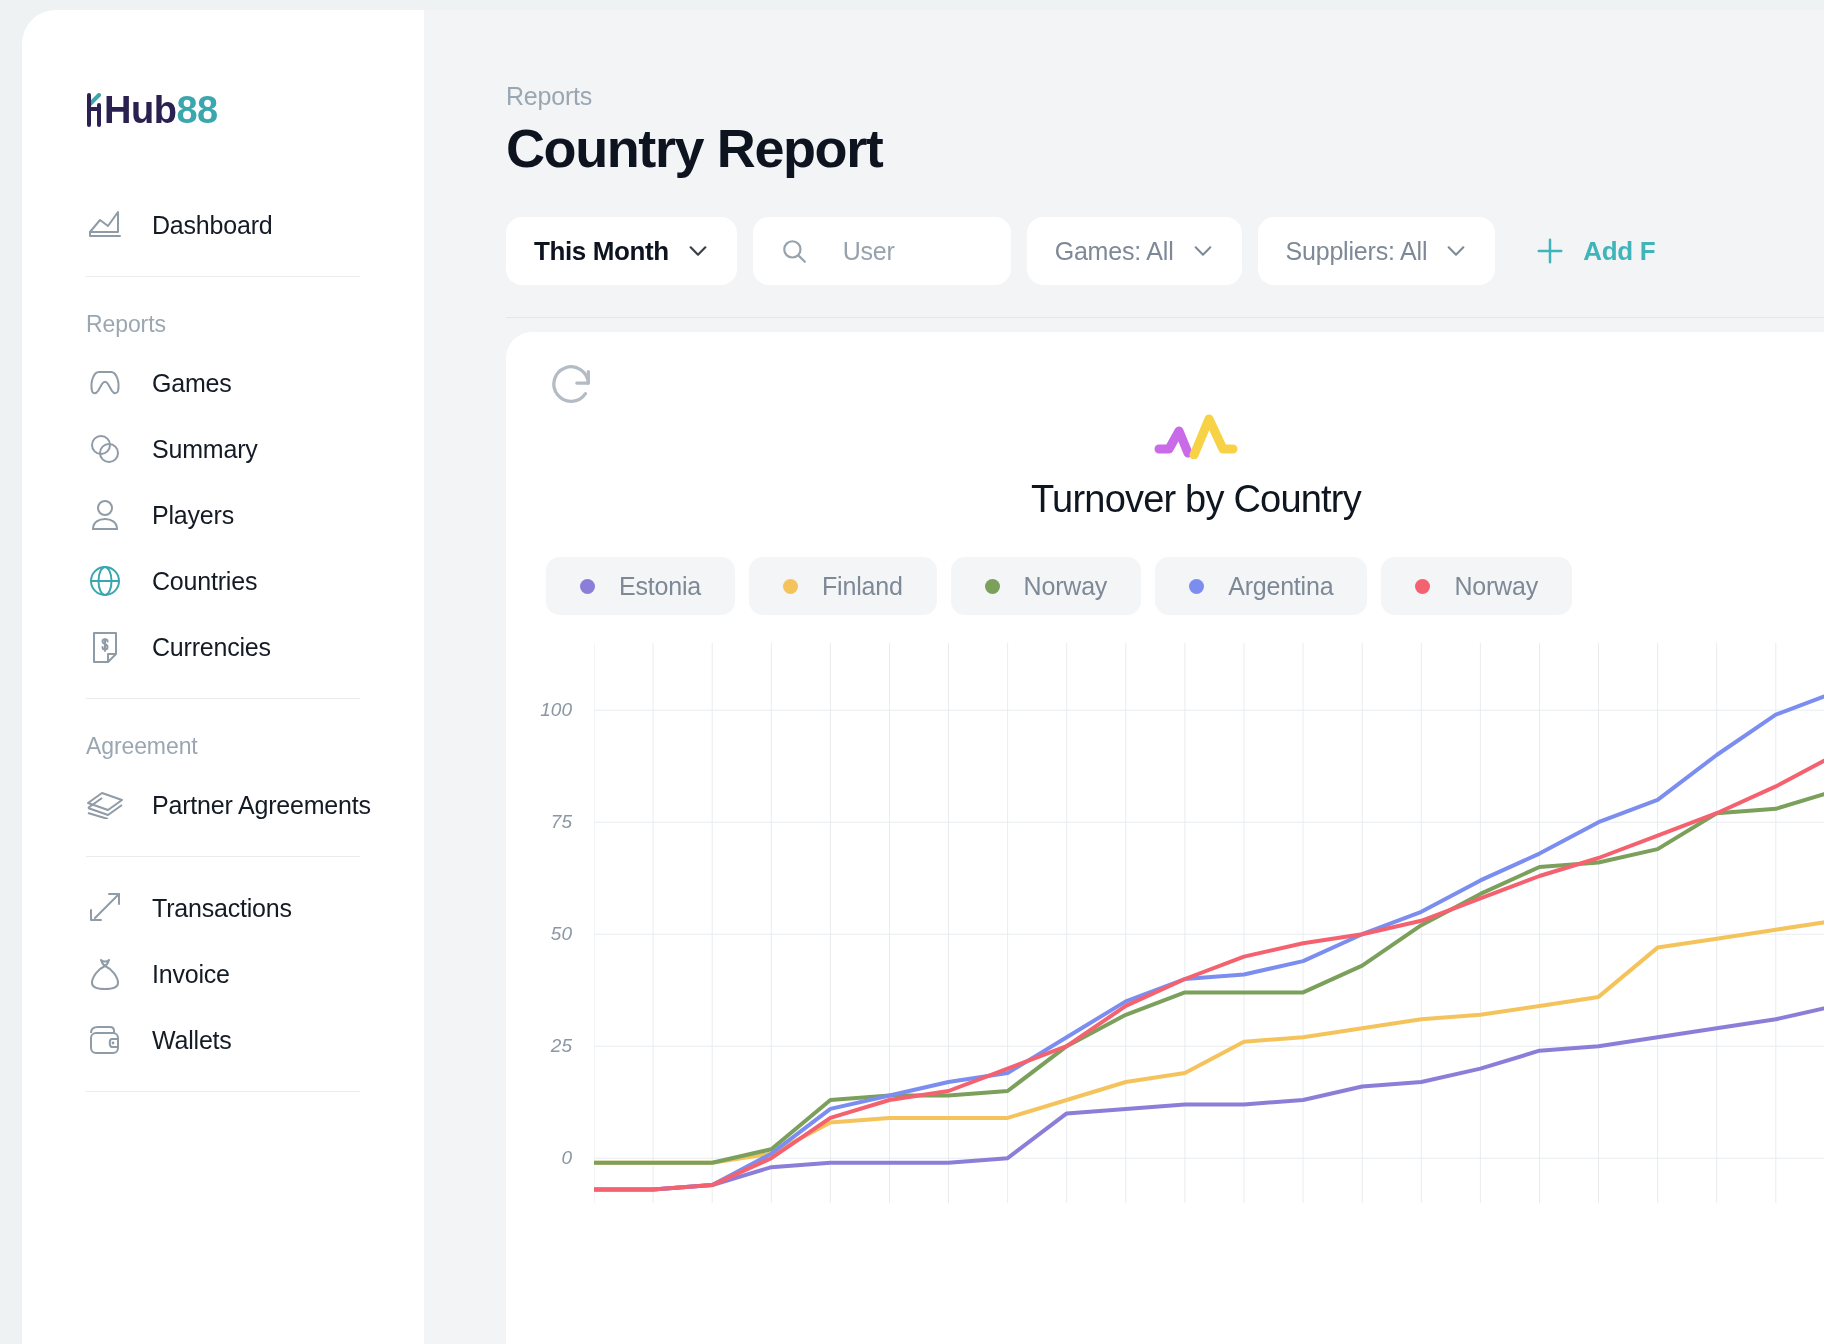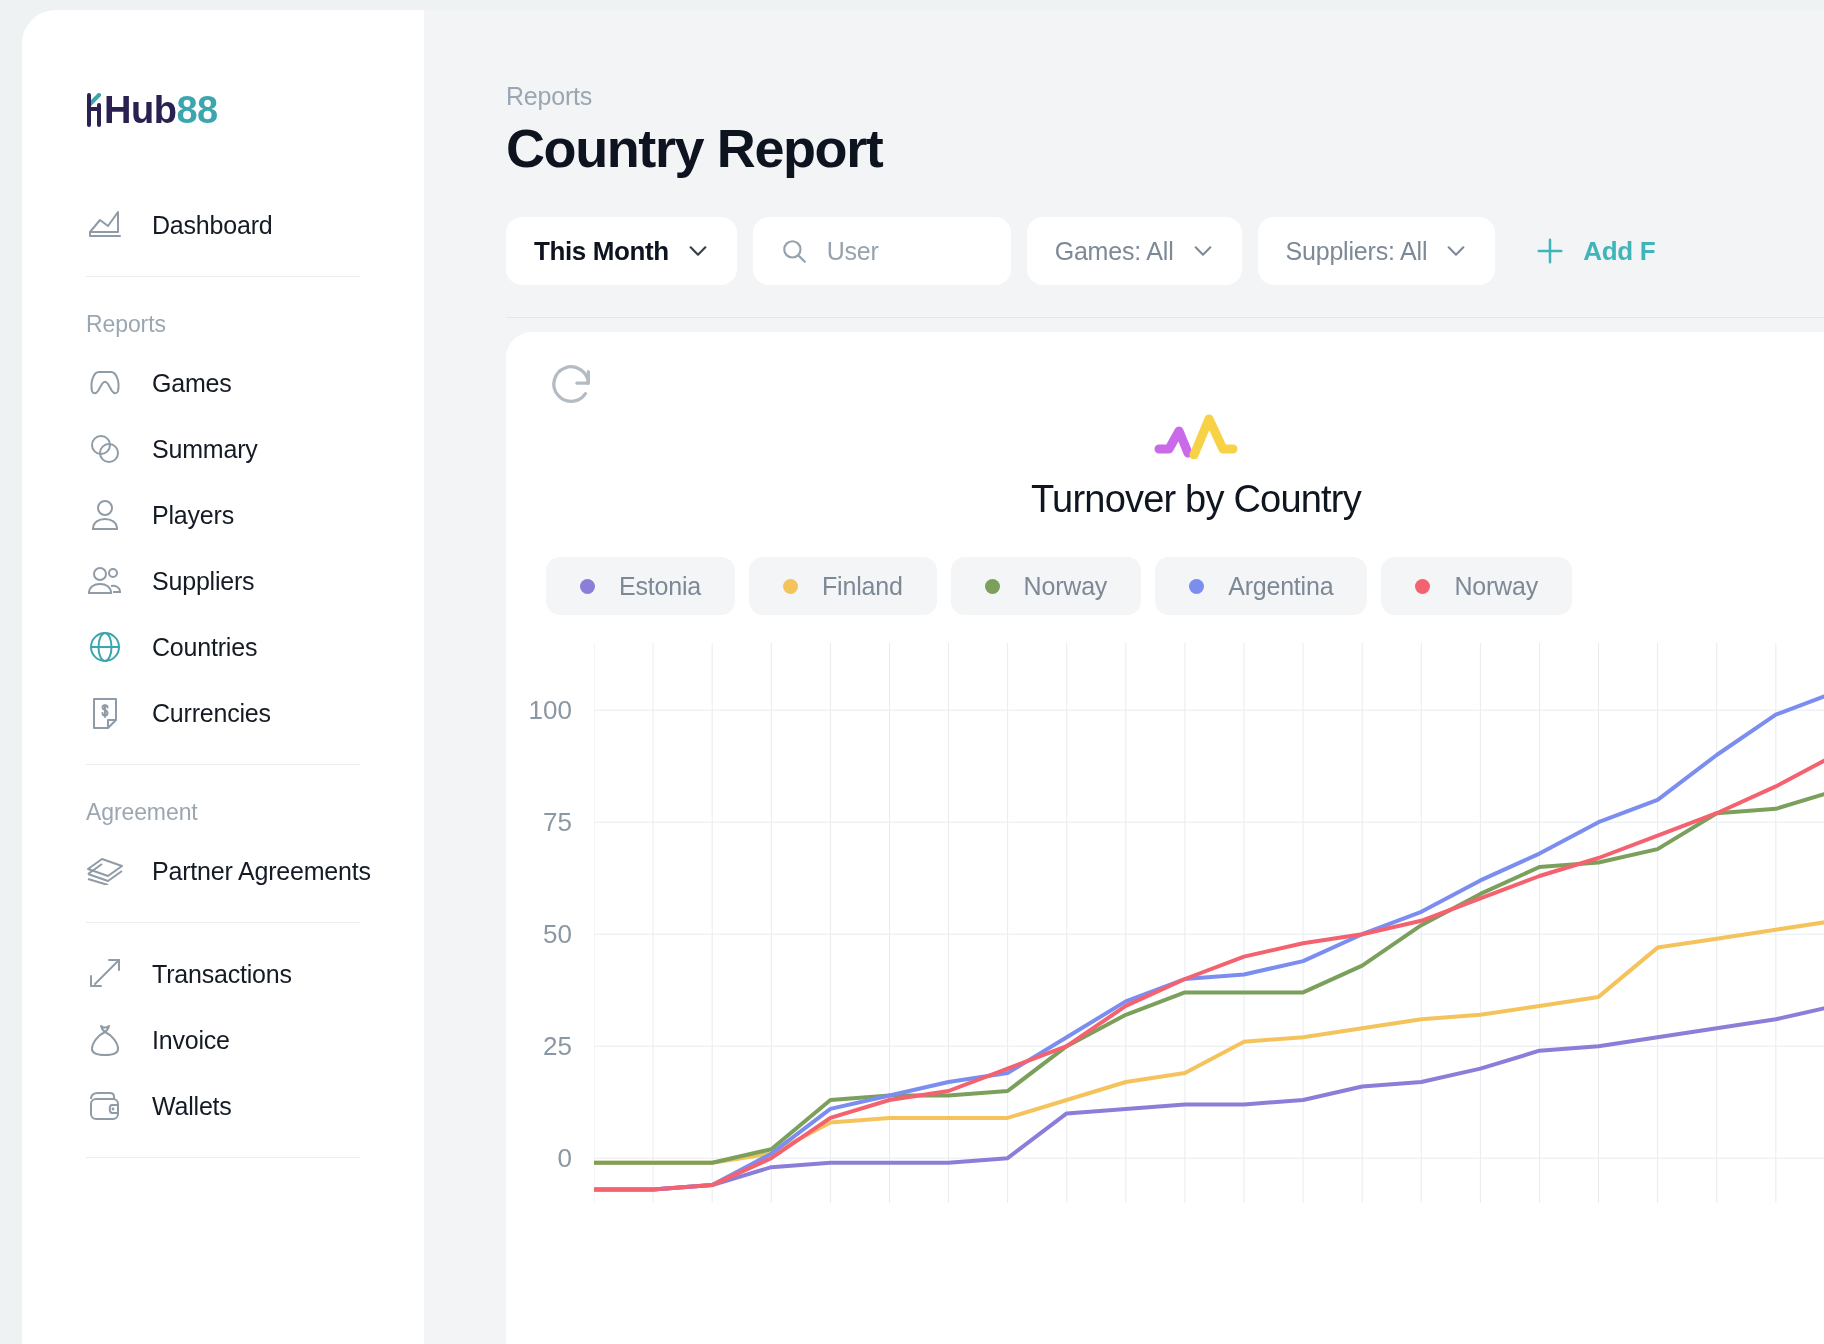--- a/index.html
+++ b/index.html
@@ -83,21 +83,21 @@
   .toolbar {
     margin: 38px 0 0 82px;
     display: flex; align-items: center; gap: 16px;
   }
   .pill {
     height: 68px; background: #ffffff; border-radius: 16px;
     display: flex; align-items: center; padding: 0 28px; gap: 18px;
     white-space: nowrap;
   }
   .pill.period { font-size: 26px; font-weight: 700; color: #0d1420; letter-spacing: -0.4px; justify-content: center; }
-  .pill.search { width: 258px; gap: 20px; }
+  .pill.search { width: 258px; gap: 36px; }
   .pill.search .ph { font-size: 25px; color: #96a2ad; letter-spacing:-0.2px;}
   .pill.filter { font-size: 25px; color: #7d8996; letter-spacing: -0.2px; }
   .chev { width: 22px; height: 22px; flex: 0 0 22px; }
   .add-btn {
     display: flex; align-items: flex-start; gap: 18px; margin-left: 24px;
     color: #3fb5ba; font-size: 26px; font-weight: 700; letter-spacing: -0.3px;
     white-space: nowrap; cursor: pointer;
   }
   .plus { width: 30px; height: 30px; flex: 0 0 30px; }
 
@@ -127,21 +127,21 @@
     background: #f4f5f7; border-radius: 14px;
     height: 58px; display: flex; align-items: center; gap: 24px;
     padding: 0 34px; cursor: pointer;
   }
   .dot { width: 15px; height: 15px; border-radius: 50%; flex: 0 0 15px; }
   .legend-label { font-size: 25px; color: #7d8996; letter-spacing: -0.2px; white-space: nowrap; }
 
   .plot-wrap { position: relative; margin-top: 28px; height: 560px; }
   .ylab {
     position: absolute; right: 100%; transform: translateY(-50%);
-    font-size: 26px; color: #8b97a3; padding-right: 22px; white-space: nowrap;
+    font-size: 19px; color: #8b97a3; padding-right: 22px; white-space: nowrap; font-style: italic;
   }
   .yaxis-holder { position: absolute; left: 88px; top: 0; width: 0; height: 100%; }
   svg.plot { position: absolute; left: 88px; top: 0; }
 </style>
 </head>
 <body>
 
 <div class="app">
   <div class="teal-sliver"></div>
 
@@ -190,31 +190,20 @@
         <span class="nav-label">Summary</span>
       </div>
       <div class="nav-item">
         <span class="ico">
           <svg width="30" height="32" viewBox="0 0 30 32" fill="none" stroke="#8f9ba6" stroke-width="2">
             <circle cx="15" cy="9" r="7"></circle>
             <path d="M3 30 C3 23 9 20 15 20 C21 20 27 23 27 30 Z"></path>
           </svg>
         </span>
         <span class="nav-label">Players</span>
-      </div>
-      <div class="nav-item">
-        <span class="ico">
-          <svg width="36" height="30" viewBox="0 0 36 30" fill="none" stroke="#8f9ba6" stroke-width="2">
-            <circle cx="13" cy="8" r="6"></circle>
-            <circle cx="26" cy="7" r="4"></circle>
-            <path d="M2 27 C2 21 7 18 13 18 C19 18 24 21 24 27 Z"></path>
-            <path d="M24 20 C28 19 33 21 33 26 L26 26"></path>
-          </svg>
-        </span>
-        <span class="nav-label">Suppliers</span>
       </div>
       <div class="nav-item active">
         <span class="ico">
           <svg width="32" height="32" viewBox="0 0 32 32" fill="none" stroke="#3aa6ad" stroke-width="2">
             <circle cx="16" cy="16" r="14"></circle>
             <ellipse cx="16" cy="16" rx="6.5" ry="14"></ellipse>
             <path d="M2 16 L30 16"></path>
           </svg>
         </span>
         <span class="nav-label">Countries</span>

